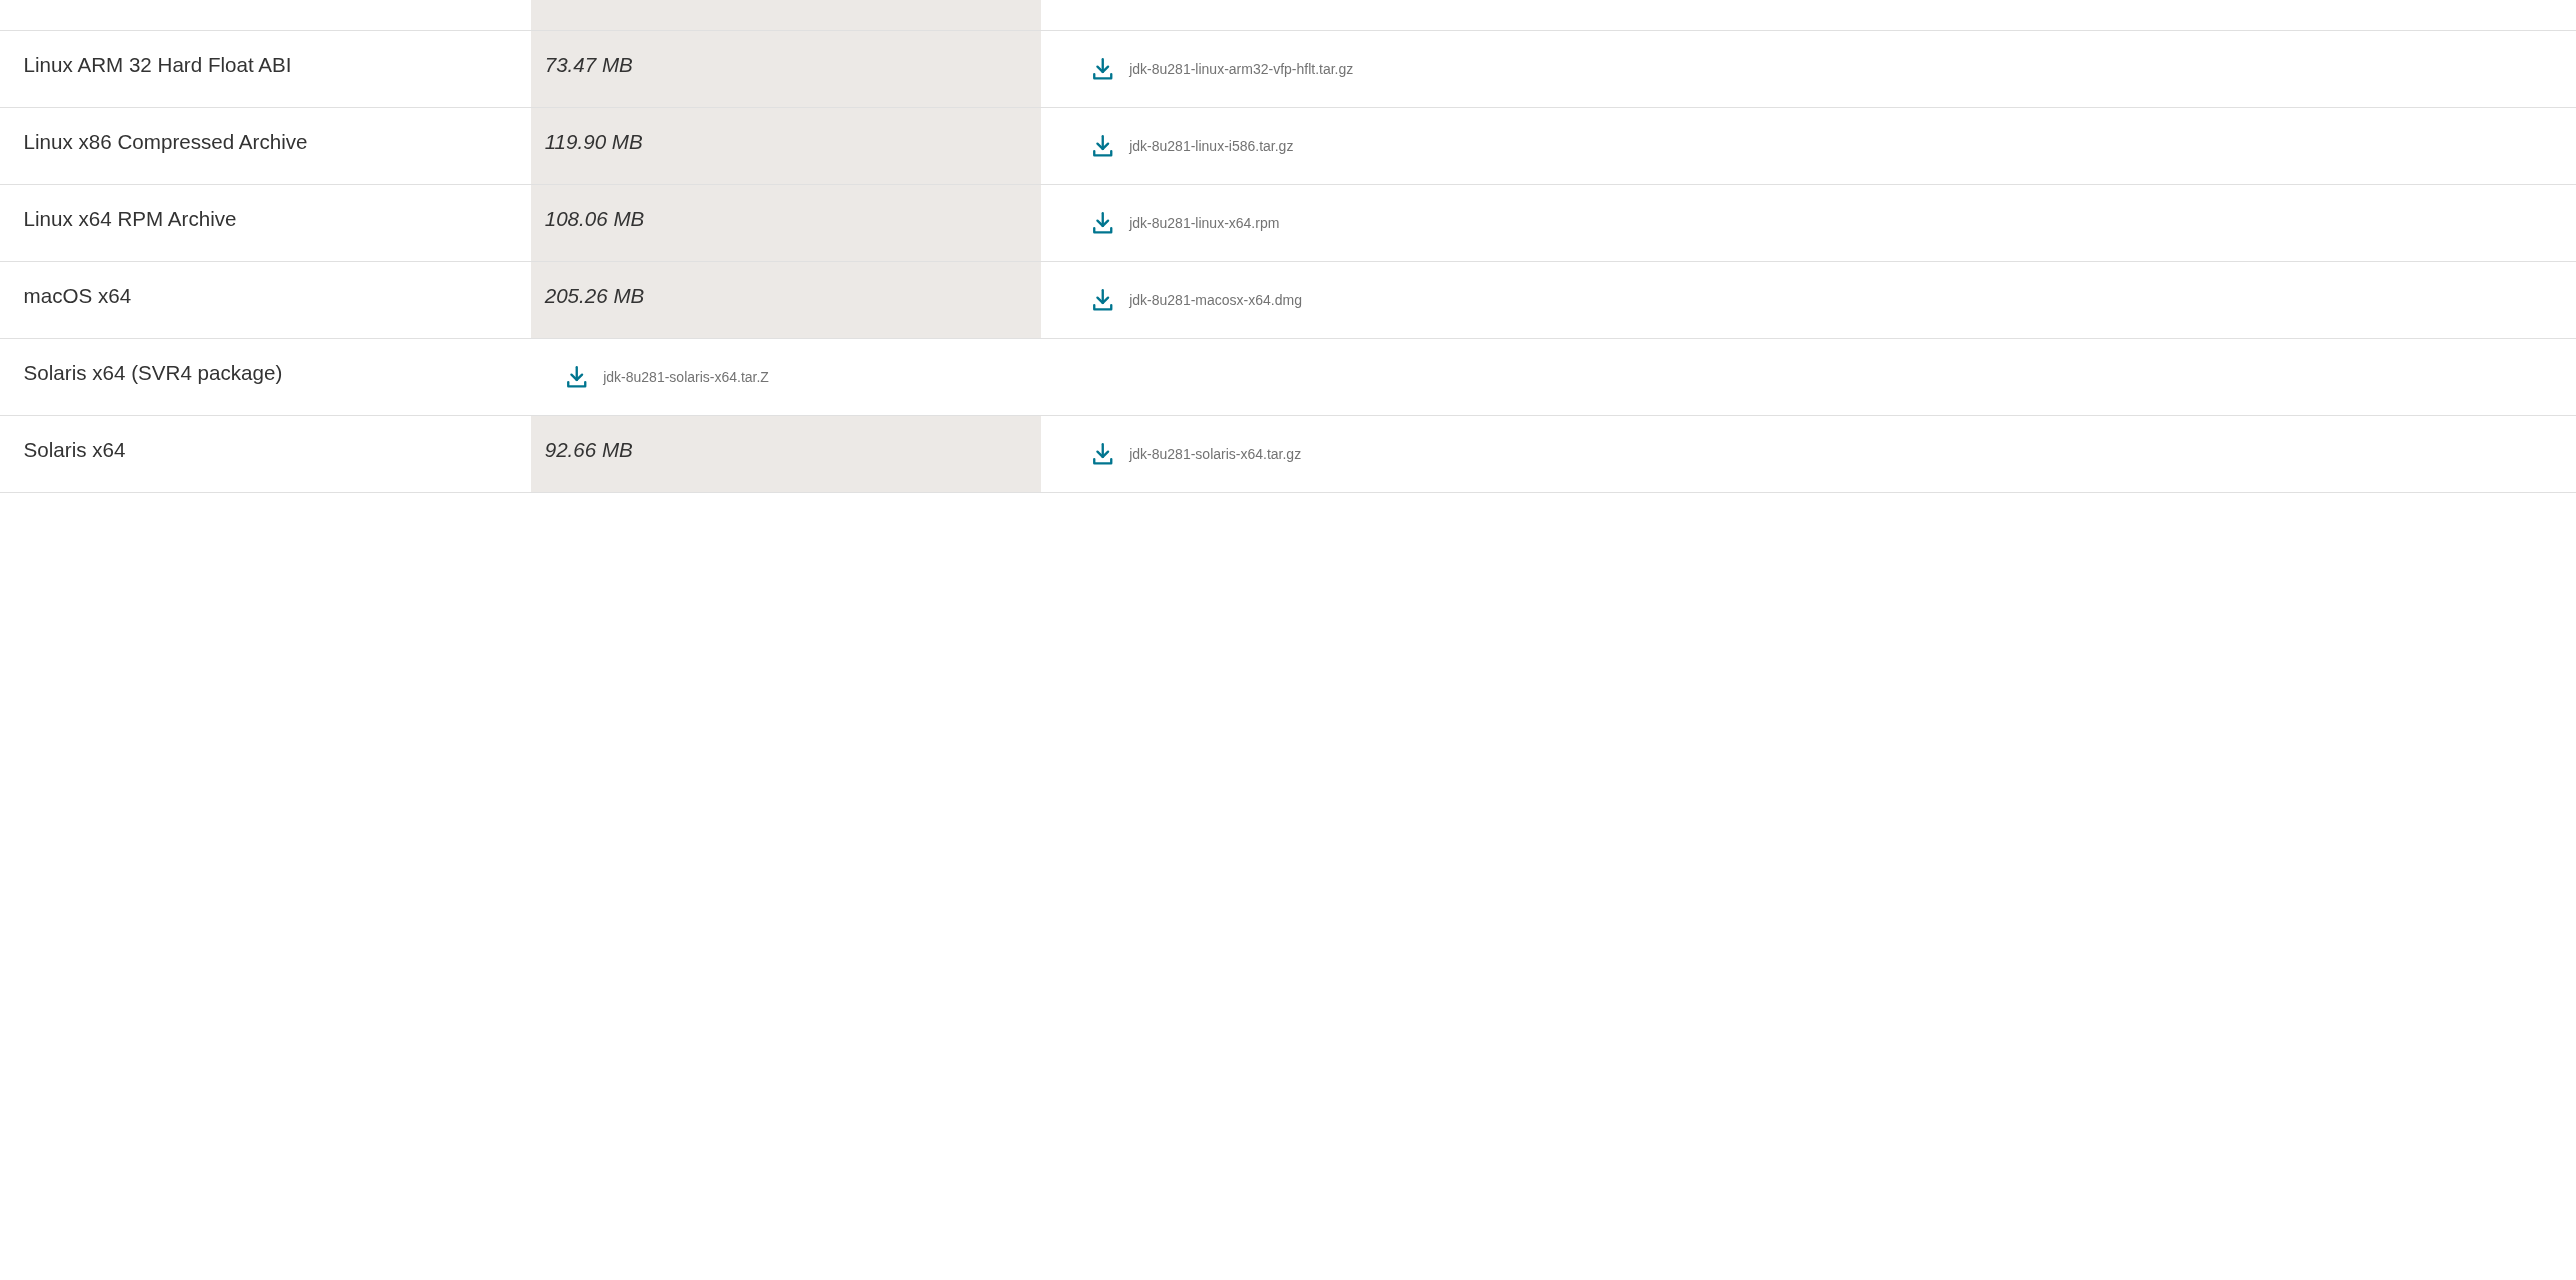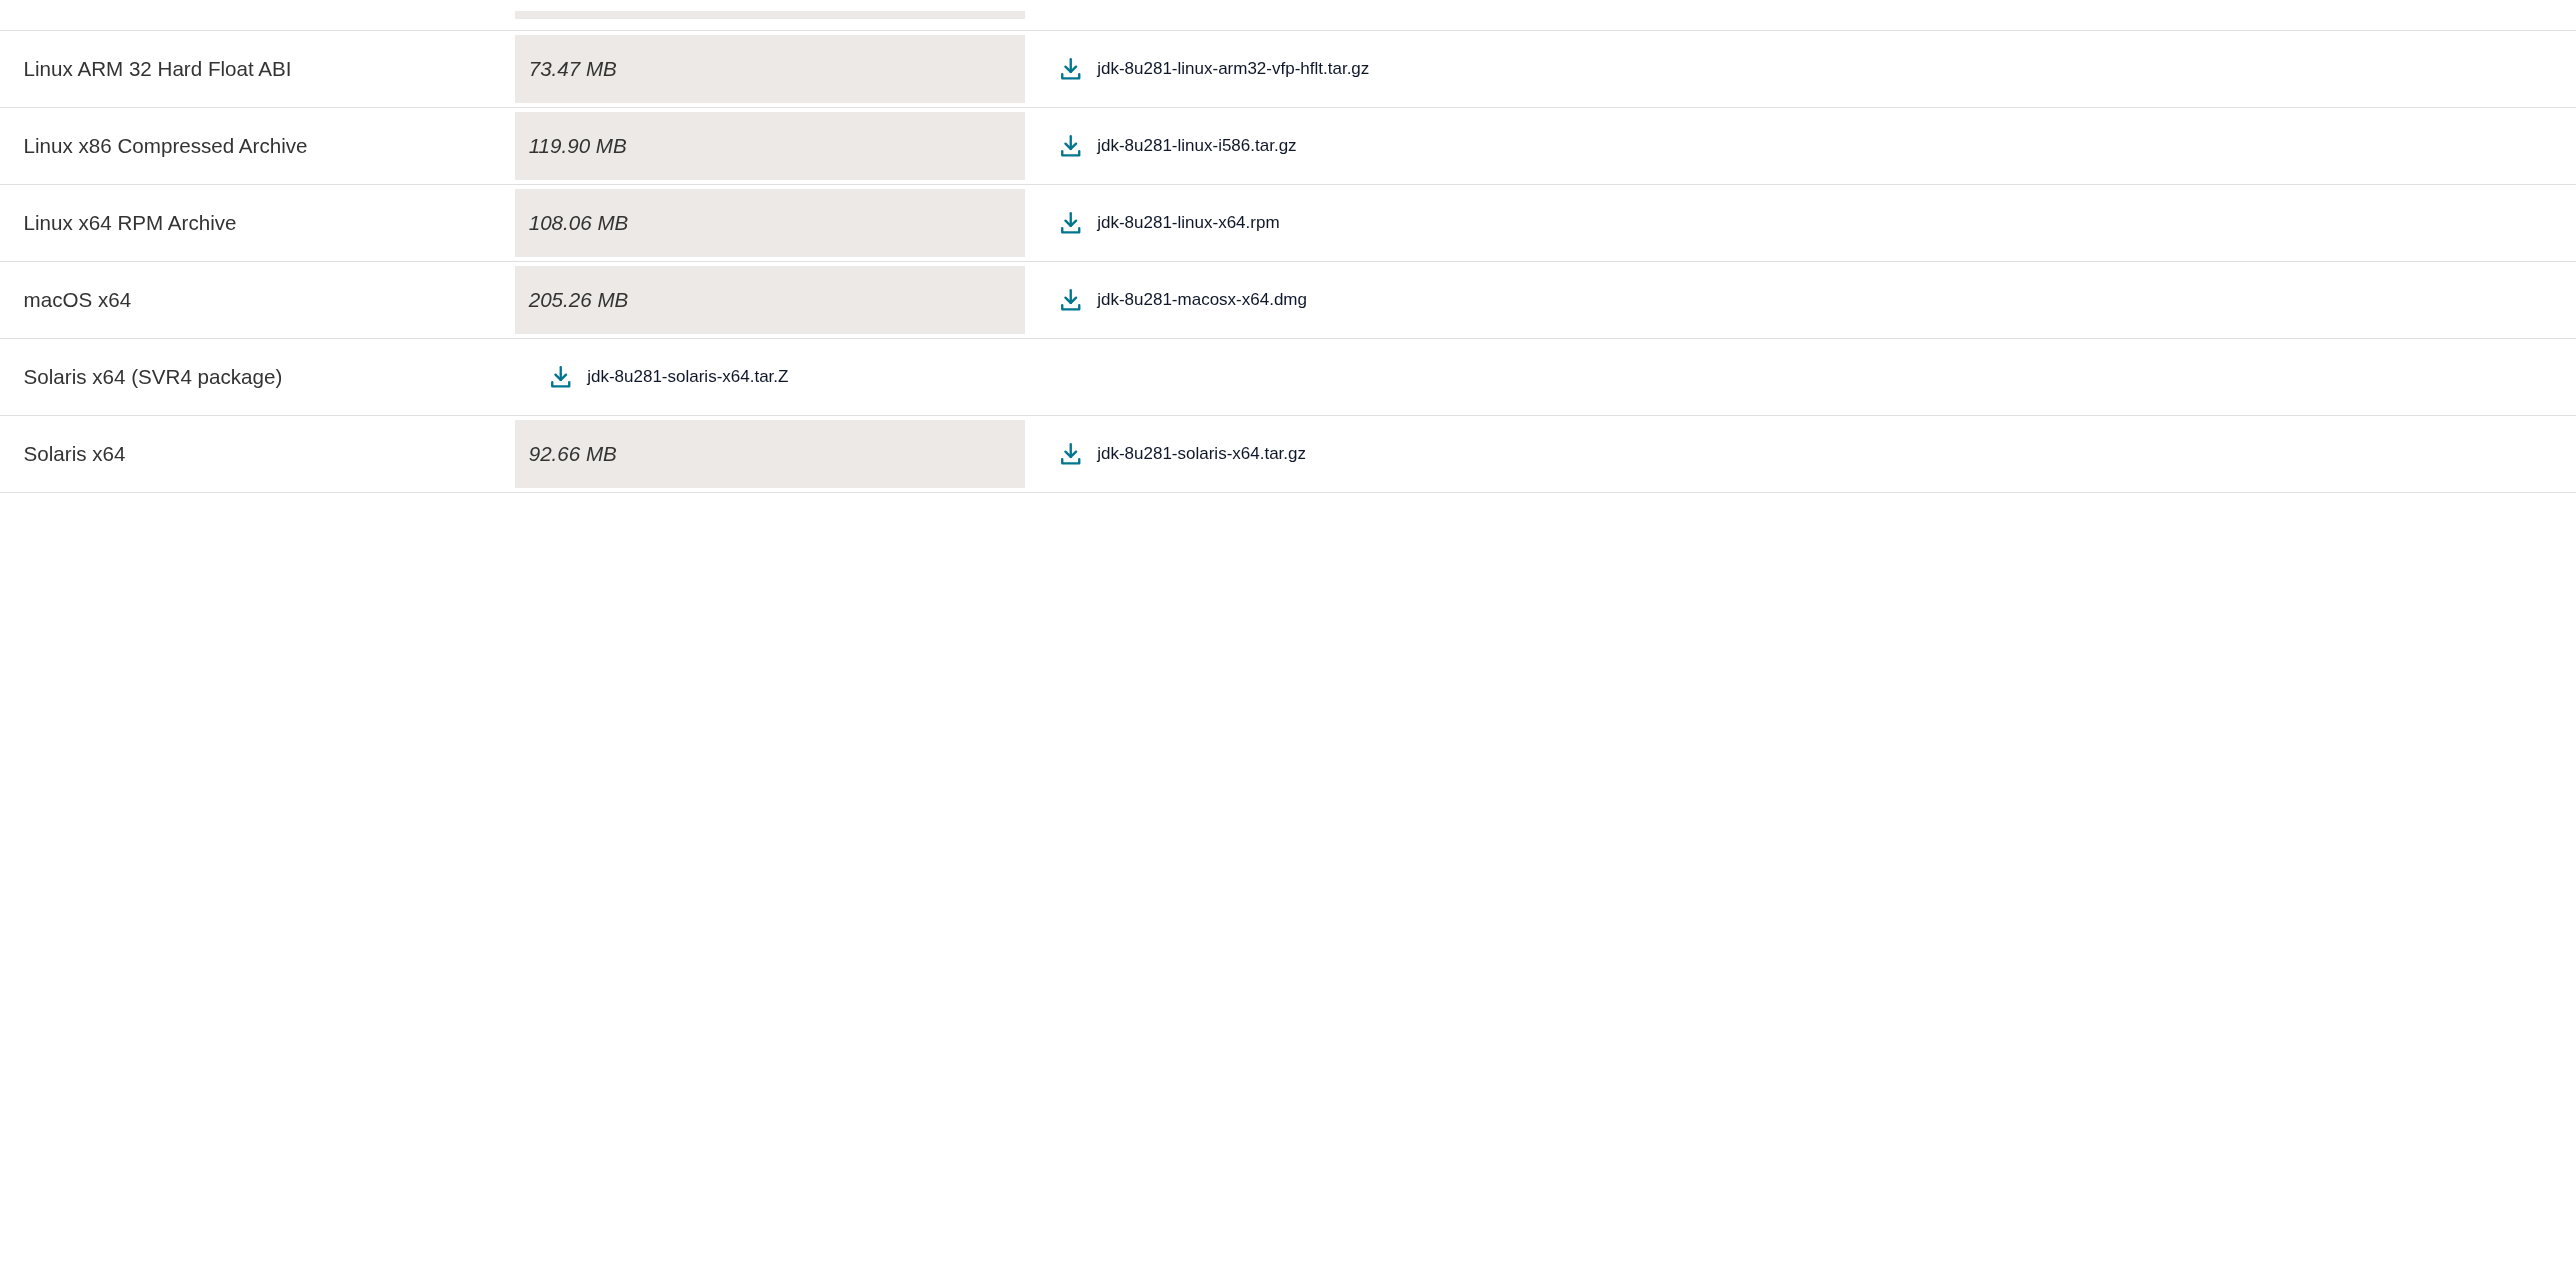--- a/index.html
+++ b/index.html
@@ -14,21 +14,21 @@
       font-size: 19.6px;
     }
     .download-table {
       width: 100%;
       border-collapse: collapse;
     }
     .table-row {
       display: flex;
       border-bottom: 1px solid #e0e0e0;
       min-height: 77px;
-      align-items: center;
+      gap: 16px;
     }
     .table-row.highlighted {
       outline: 4.9px solid #ff4824;
       outline-offset: -2.9px;
       border-radius: 11.8px;
       position: relative;
       z-index: 10;
     }
     .col-product {
       flex: 0 0 515px;
@@ -47,23 +47,23 @@
     }
     .col-download {
       flex: 1;
       padding: 21.6px 33px;
       background: #ffffff;
       display: flex;
       align-items: center;
       gap: 13.7px;
     }
     .download-link {
-      color: #0f172a;
+      color: #737373;
       text-decoration: none;
-      font-size: 17px;
+      font-size: 14px;
       cursor: pointer;
     }
     .download-icon {
       width: 25.5px;
       height: 25.5px;
       flex-shrink: 0;
     }
     .download-icon svg {
       width: 100%;
       height: 100%;

